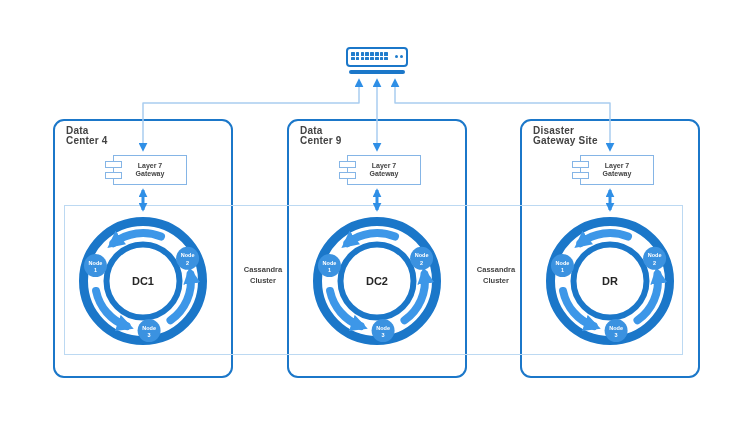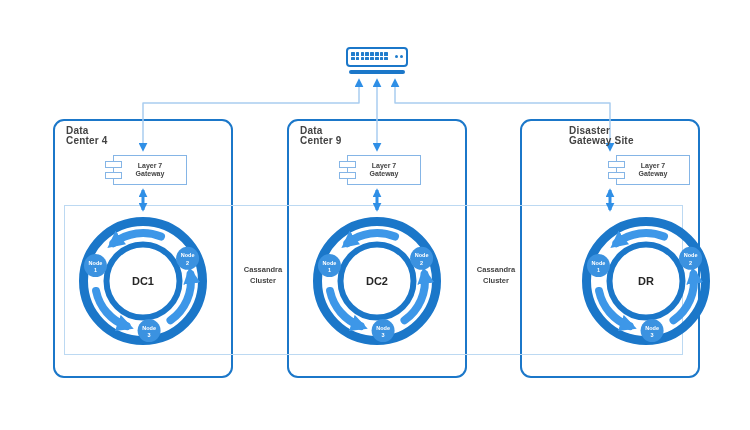--- a/index.html
+++ b/index.html
@@ -25,21 +25,21 @@
   .ports { position:absolute; left:3px; top:3px; display:grid;
            grid-template-columns:repeat(8,3.6px); grid-auto-rows:3.6px; gap:1.2px; }
   .port  { background:#1f7ccc; border-radius:0.6px; }
   .dots  { position:absolute; right:3px; top:6px; display:flex; gap:2px; }
   .dot   { width:3px; height:3px; border-radius:50%; background:#1f7ccc; }
   .switch-base { position:absolute; left:349px; top:70px; width:56px; height:3.5px;
                  background:#1b77c9; border-radius:2px; }
 
   
   .center-layer { position:absolute; top:119px; width:180px; height:259px; }
-  .layer-0 { left:53px; } .layer-1 { left:287px; } .layer-2 { left:520px;margin-left:36px; }
+  .layer-0 { left:53px; } .layer-1 { left:287px; } .layer-2 { left:520px; }
 
   .dc-name { position:absolute; left:13px; top:7px; font-size:10px; font-weight:700;
              color:#434343; line-height:9.5px; letter-spacing:0.2px; }
   .lbl-line { display:block; }
 
   .gateway { position:absolute; left:60px; top:36px; width:74px; height:30px;
              border:1.2px solid #85b5e6; background:#fff; box-sizing:border-box;
              display:flex; flex-direction:column; align-items:center; justify-content:center;
              font-size:7px; font-weight:700; color:#434343; line-height:8.5px;
              text-align:center; }

